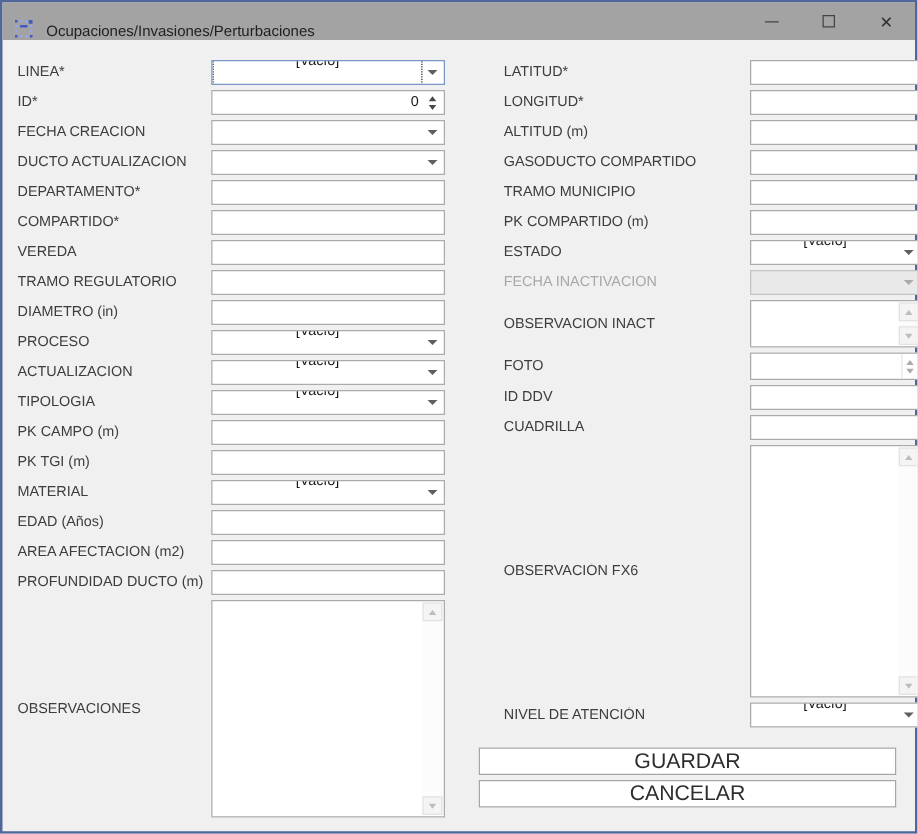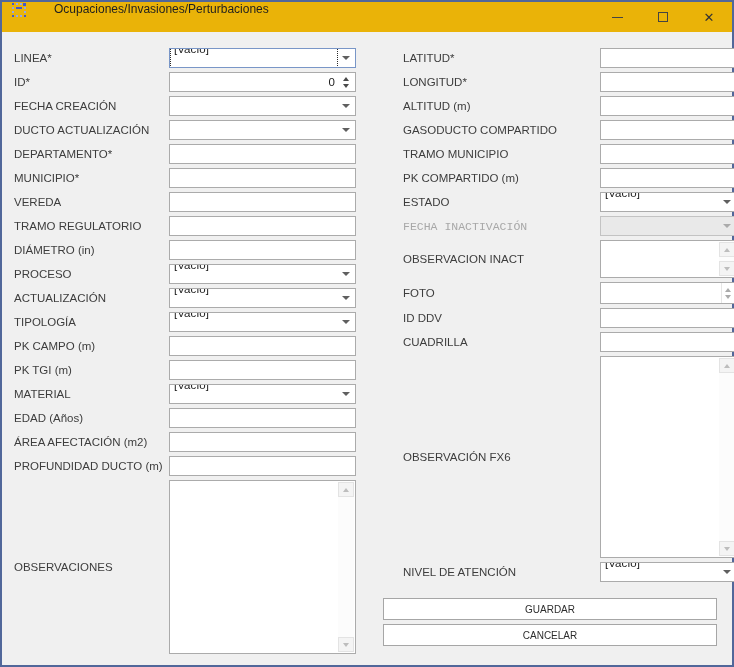--- a/index.html
+++ b/index.html
@@ -2,48 +2,48 @@
 <html><head>
 <meta charset="utf-8">
 <style>
   * { margin:0; padding:0; box-sizing:border-box; }
   html,body { background:#cfd6e2; }
   body { font-family:"Liberation Sans", sans-serif; }
   .stage { position:relative; width:734px; height:667px; overflow:hidden; }
   .window { position:absolute; inset:0; border:2px solid #51679a; background:#f0f0f0; }
 
   
-  .titlebar { position:absolute; top:0; left:0; right:0; height:30px; background:#eab308; display:flex; align-items:flex-start;gap:17px; }
+  .titlebar { position:absolute; top:0; left:0; right:0; height:30px; background:#a3a3a3; display:flex; align-items:flex-end; }
   .title-icon { margin-left:9px; flex:0 0 auto; }
   .title-text { margin-left:9px; font-size:12px; color:#1f1f1f; white-space:nowrap; }
   .win-btns { margin-left:auto; display:flex; height:100%; }
   .win-btn { width:46px; height:100%; display:flex; align-items:center; justify-content:center; cursor:default; }
   .glyph-min { width:11px; height:1px; background:#444; display:block; }
   .glyph-max { width:10px; height:10px; border:1px solid #444; display:block; }
   .glyph-close { font-size:13px; color:#333; line-height:1; }
 
   
   .col { position:absolute; top:44px; }
   .col.left  { left:12px;  width:342px; }
   .col.right { left:401px; width:334px; }
 
   .frow { display:flex; align-items:center; padding:2px 0; min-height:24px; }
   .flabel { flex:1 1 auto; font-size:11.5px; color:#3d3d3d; padding-right:6px; white-space:nowrap; overflow:hidden; }
-  .flabel.disabled { color:#a8a8a8;font-family:Liberation Mono, monospace; }
+  .flabel.disabled { color:#a8a8a8; }
   .col.left  .fctl { flex:0 0 187px; width:187px; }
   .col.right .fctl { flex:0 0 137px; width:137px; }
 
   
   .ctl { border:1px solid #ababab; background:#fff; height:20px; font-size:11.5px; color:#1a1a1a; display:flex; align-items:center; overflow:hidden; }
 
   .text-input .val { padding:0 4px; }
 
   
   .combo { justify-content:space-between; }
-  .combo-text { flex:1 1 auto; height:34px; line-height:16px; margin:1px 0 1px 1px; padding:0 3px; }
+  .combo-text { flex:1 1 auto; height:34px; line-height:16px; margin:1px 0 1px 1px; padding:0 3px;text-align:center; }
   .combo-arrow { flex:0 0 18px; display:flex; align-items:center; justify-content:center; height:100%; }
   .arrow-down { width:0; height:0; border-left:4px solid transparent; border-right:4px solid transparent; border-top:4px solid #5f5f5f; }
   .combo.focused { border-color:#7996c7; }
   .combo.focused .combo-text { outline:1px dotted #2a2a2a; }
   .ctl.disabled { background:#e9e9e9; border-color:#c3c3c3; }
   .ctl.disabled .arrow-down { border-top-color:#aaa; }
 
   
   .spinner { justify-content:flex-end; padding-right:3px; }
   .spinner-value { padding-right:5px; }
@@ -64,21 +64,21 @@
   [data-name="observacion-inact-textarea"]{ height:38px; }
   [data-name="observacion-fx6-textarea"]  { height:202px; }
   [data-name="foto-spinner"] { height:22px; }
   [data-name="foto-spinner"] .tri-up   { border-bottom-color:#ababab; }
   [data-name="foto-spinner"] .tri-down { border-top-color:#ababab; }
   [data-name="foto-spinner"] .spin-btns{ border-left:1px solid #e6e6e6; height:100%; }
   [data-name="row-nivel-de-atencion"] { margin-top:0; }
 
   
   .actions { position:absolute; left:381px; top:596px; width:334px; }
-  .btn { width:100%; height:22px; background:#fff; border:1px solid #a6a6a6; font-size:10px; color:#2d2d2d; display:flex; align-items:center; justify-content:center; margin-bottom:4px; cursor:default; font-family:"Liberation Sans", sans-serif; }
+  .btn { width:100%; height:22px; background:#fff; border:1px solid #a6a6a6; font-size:17px; color:#2d2d2d; display:flex; align-items:center; justify-content:center; margin-bottom:4px; cursor:default; font-family:"Liberation Sans", sans-serif; }
 </style>
 </head>
 <body>
 
 <div class="stage" data-name="screen">
   <div class="window" data-name="dialog-window">
 
     <div class="titlebar" data-name="title-bar">
       <svg class="title-icon" data-name="form-designer-icon" width="17" height="17" viewBox="0 0 17 17">
         <rect x="1" y="1" width="2" height="2" fill="#4458c6"></rect>
@@ -147,21 +147,21 @@
             </span>
           </div>
         </div>
         <div class="frow" data-name="row-departamento">
           <span class="flabel" data-name="field-label-departamento">DEPARTAMENTO*</span>
           <div class="ctl text-input fctl" data-name="departamento-input">
             <span class="val" data-name="departamento-value"></span>
           </div>
         </div>
         <div class="frow" data-name="row-municipio">
-          <span class="flabel" data-name="field-label-municipio">MUNICIPIO*</span>
+          <span class="flabel" data-name="field-label-municipio">COMPARTIDO*</span>
           <div class="ctl text-input fctl" data-name="municipio-input">
             <span class="val" data-name="municipio-value"></span>
           </div>
         </div>
         <div class="frow" data-name="row-vereda">
           <span class="flabel" data-name="field-label-vereda">VEREDA</span>
           <div class="ctl text-input fctl" data-name="vereda-input">
             <span class="val" data-name="vereda-value"></span>
           </div>
         </div>

